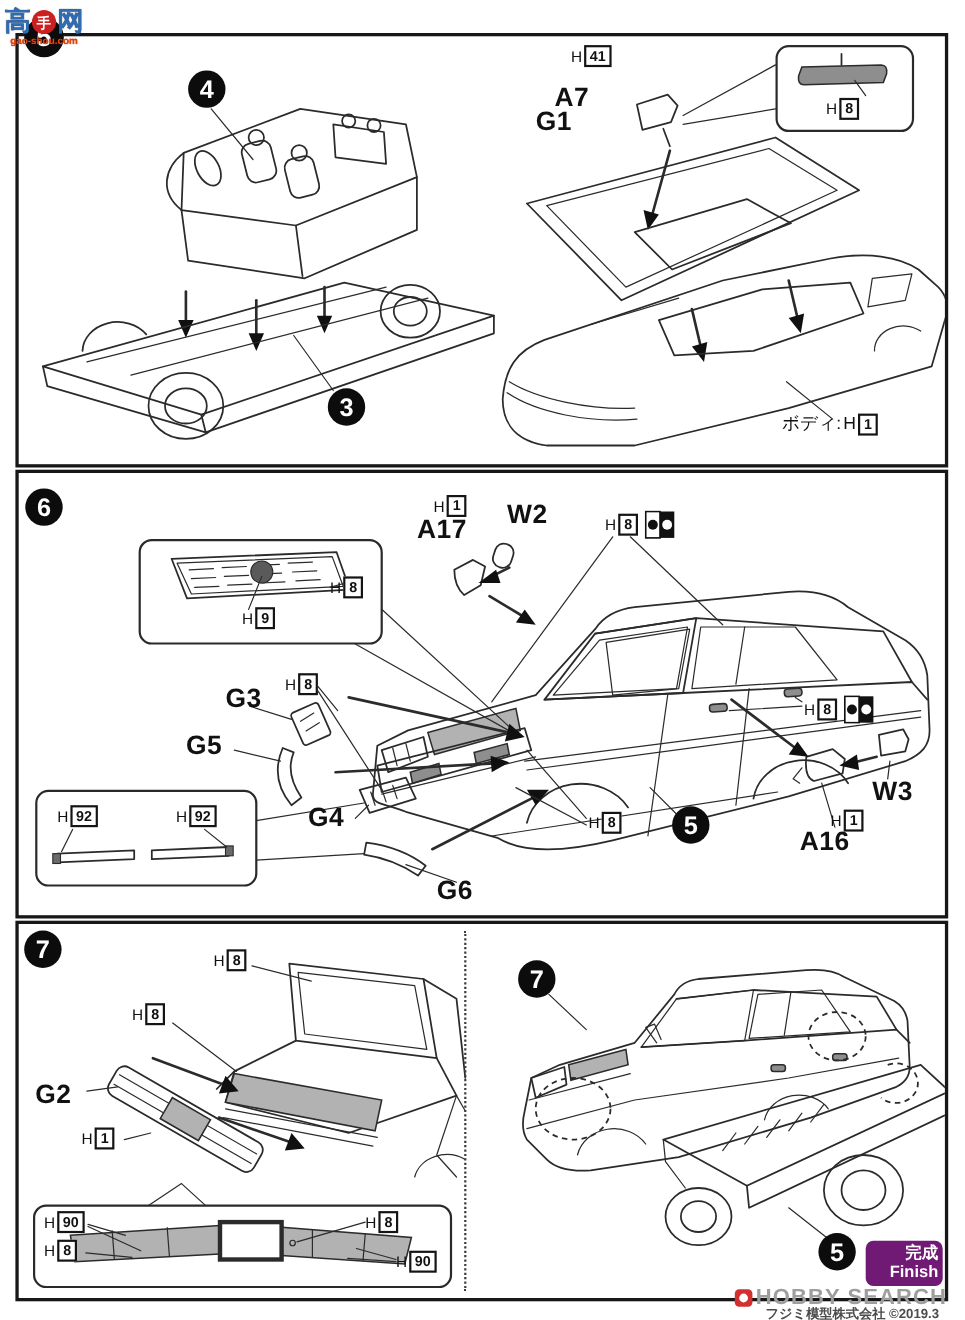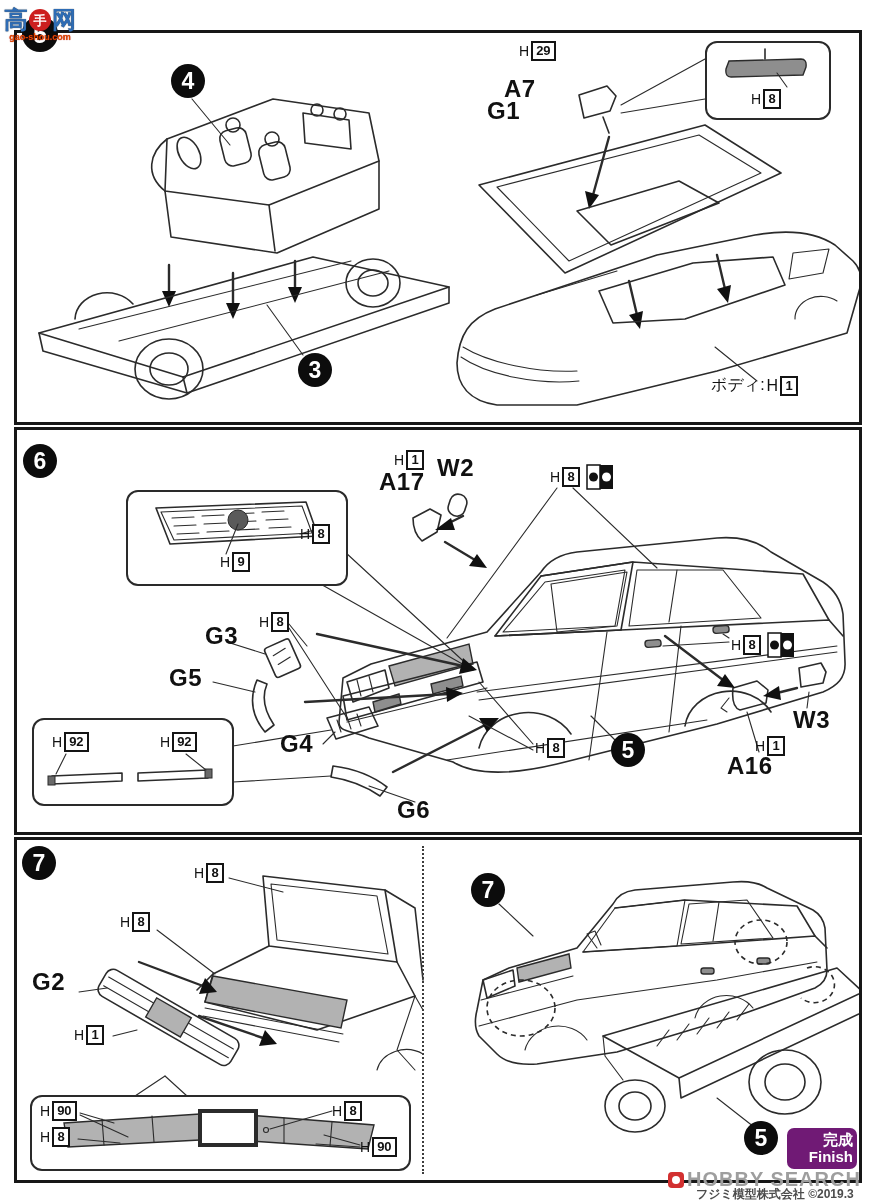--- a/index.html
+++ b/index.html
@@ -108,21 +108,21 @@
     <path class="ln thin" d="M520,262 L600,238"></path>
 
     <line class="ln thin" x1="740" y1="348" x2="698" y2="314"></line>
   </svg>
 
   <div class="badge" style="left:154px;top:31px">4</div>
   <div class="badge" style="left:281px;top:320px">3</div>
 
   <div class="plabel" style="left:502px;top:8px">
     <span class="h">H</span>
-      <span class="n">29</span>
+      <span class="n">41</span>
   </div>
   <div class="biglabel" style="left:487px;top:42px">A7</div>
   <div class="biglabel" style="left:470px;top:64px">G1</div>
 
   <div class="inset" style="left:688px;top:8px;width:122px;height:75px">
     <svg width="117" height="70" viewBox="0 0 117 70">
       <line class="ln" x1="58" y1="6" x2="58" y2="16"></line>
       <path class="dshade" d="M22,18 L94,16 Q100,16 99,24 L96,32 L24,34 Q18,34 19,26 Z"></path>
       <line class="ln thin" x1="70" y1="30" x2="80" y2="44"></line>
     </svg>
@@ -272,21 +272,21 @@
       <span class="h">H</span>
         <span class="n">9</span>
     </div>
   </div>
 
   <div class="plabel" style="left:377px;top:20px">
     <span class="h">H</span>
       <span class="n">1</span>
   </div>
   <div class="biglabel" style="left:362px;top:38px">A17</div>
-  <div class="biglabel" style="left:420px;top:24px">W2</div>
+  <div class="biglabel" style="left:444px;top:24px">W2</div>
 
   <div class="plabel" style="left:533px;top:34px">
     <span class="h">H</span>
       <span class="n">8</span>
     <svg class="chipsvg" width="28" height="26" viewBox="0 0 28 26">
       <rect x="1" y="1" width="13" height="24" fill="#fff" stroke="#111" stroke-width="1.5"></rect>
       <circle cx="7.5" cy="13" r="4.5" fill="#111"></circle>
       <rect x="14" y="1" width="13" height="24" fill="#111"></rect>
       <circle cx="20.5" cy="13" r="4.5" fill="#fff"></circle>
     </svg>
@@ -422,21 +422,21 @@
 
   <div class="badge" style="left:5px;top:6px">7</div>
   <div class="plabel" style="left:177px;top:23px">
     <span class="h">H</span>
       <span class="n">8</span>
   </div>
   <div class="plabel" style="left:103px;top:72px">
     <span class="h">H</span>
       <span class="n">8</span>
   </div>
-  <div class="biglabel" style="left:15px;top:128px">G2</div>
+  <div class="biglabel" style="left:15px;top:142px">G2</div>
   <div class="plabel" style="left:57px;top:185px">
     <span class="h">H</span>
       <span class="n">1</span>
   </div>
 
   <div class="inset" style="left:13px;top:255px;width:377px;height:72px">
     <svg width="372" height="67" viewBox="0 0 372 67">
       <path class="shade" d="M32,26 L168,17 L204,17 L342,28 L336,52 L204,43 L168,43 L36,50 Z"></path>
       <line class="ln thin" x1="70" y1="22" x2="72" y2="48"></line>
       <line class="ln thin" x1="120" y1="19" x2="122" y2="45"></line>

